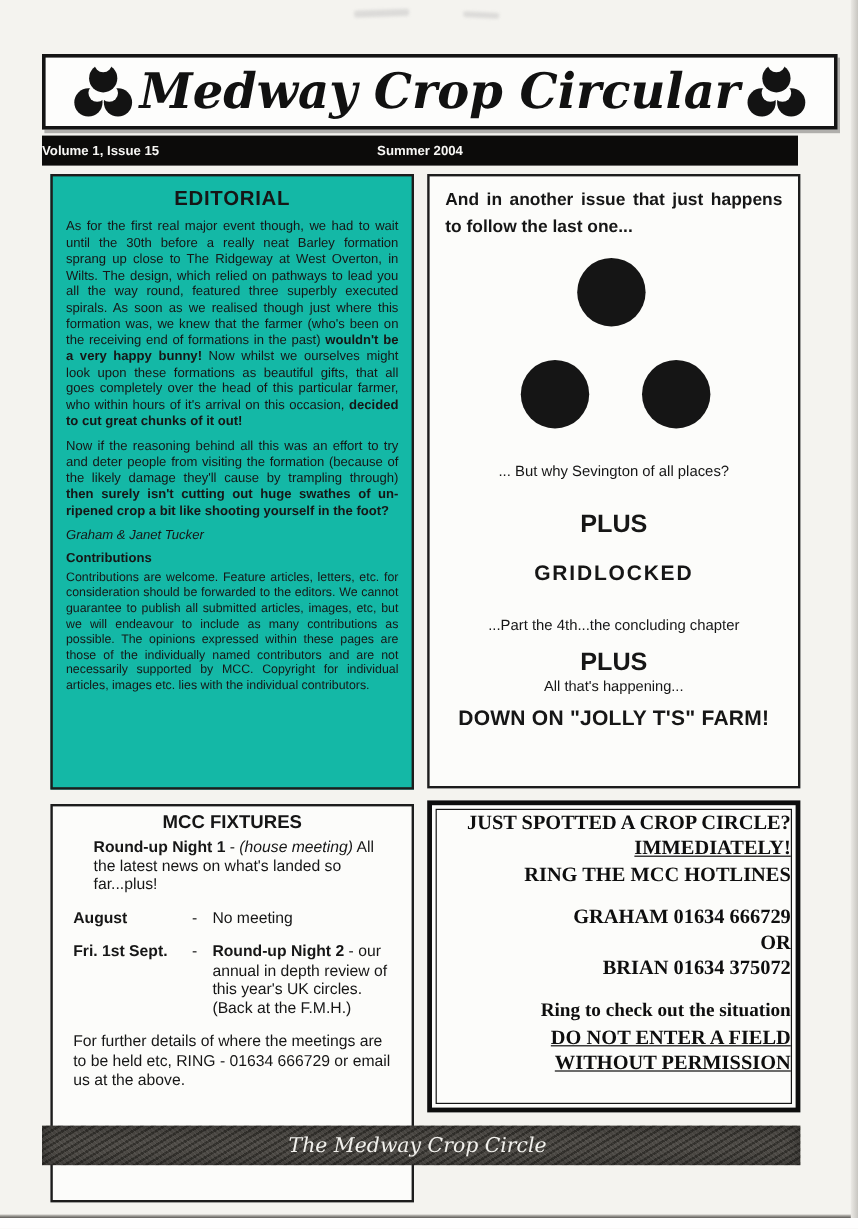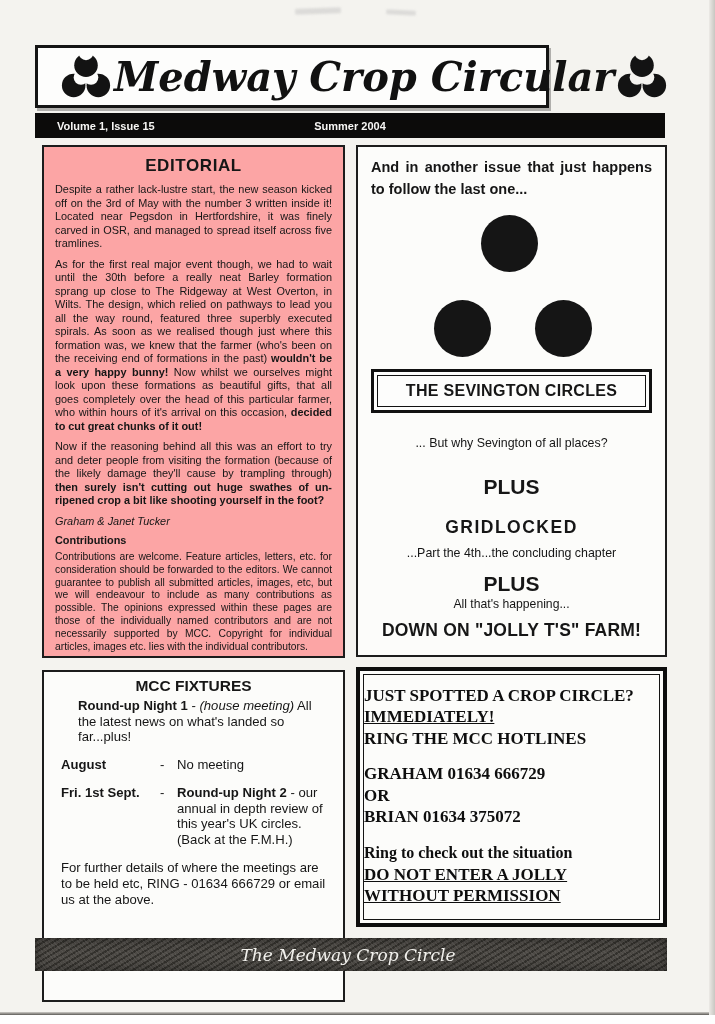--- a/index.html
+++ b/index.html
@@ -11,21 +11,21 @@
     color:#161616;
     overflow:hidden;
   }
   .abs { position:absolute; }
 
   
   .pencil { position:absolute; background:rgba(125,125,132,.20); filter:blur(1.2px); border-radius:2px; }
 
   
   .header-box {
-    left:35px; top:45px; width:514px; height:63px;
+    left:35px; top:45px; width:663px; height:63px;
     background:#fdfdfc;
     border:3px solid #141414;
     box-shadow:2px 3px 0 rgba(0,0,0,.28);
     display:flex; align-items:center; justify-content:space-between;
     padding:0 20px;
   }
   .newsletter-title {
     font-family:"DejaVu Serif", serif;
     font-style:italic; font-weight:600;
     font-size:40px; color:#111;
@@ -34,28 +34,28 @@
   }
   .trefoil { width:56px; height:52px; flex:0 0 auto; }
 
   .issue-bar {
     left:35px; top:113px; width:630px; height:25px;
     background:#0c0b0a;
     color:#f7f6f4;
     font-weight:bold; font-size:11px;
     display:flex; align-items:center;
   }
-  .issue-bar .vol { padding-left:22px; }
+  .issue-bar .vol { }
   .issue-bar .season { position:absolute; left:50%; transform:translateX(-50%); }
 
   
   .editorial-box {
     left:42px; top:145px; width:303px; height:513px;
     border:2px solid #1c1c1c;
-    background:#fca5a5;
+    background:#14b8a6;
     padding:7px 11px;
     overflow:hidden;
   }
   .sec-heading { text-align:center; font-weight:bold; font-size:17px; letter-spacing:.6px; margin:2px 0 7px; }
   .body-p { font-size:10.9px; line-height:1.24; text-align:justify; margin-bottom:7px; }
   .sig { font-style:italic; font-size:10.9px; margin:4px 0 7px; }
   .contrib-h { font-weight:bold; font-size:10.9px; margin-bottom:5px; }
   .small-p { font-size:10.3px; line-height:1.25; text-align:justify; margin-bottom:6px; }
 
   
@@ -88,38 +88,37 @@
   .dot.top { left:110px; top:12px; }
   .dot.bl  { left:63px;  top:97px; }
   .dot.br  { left:164px; top:97px; }
   .feature-box { margin:6px 0 0; border:3px solid #111; padding:3px; background:#fdfdfc; }
   .feature-box .inner { border:1px solid #111; padding:6px 2px; text-align:center; font-weight:bold; font-size:16px; letter-spacing:.3px; }
   .c12 { text-align:center; font-size:12.4px; }
   .c17b { text-align:center; font-weight:bold; font-size:21px; }
   .but-why { margin-top:23px; }
   .plus1 { margin-top:25px; }
   .gridlocked { margin-top:18px; letter-spacing:1.5px; font-size:17.5px; }
-  .part4 { margin-top:8px; }
+  .part4 { margin-top:26px; }
   .plus2 { margin-top:12px; }
   .happening { margin-top:1px; font-size:12.2px; }
   .jolly { margin-top:9px; font-size:17.5px; letter-spacing:.2px; }
 
   
   .hotline-box {
     left:356px; top:667px; width:311px; height:260px;
     border:4px solid #0d0d0d;
     background:#fcfcfa;
   }
   .hotline-inner {
     margin:3px; height:calc(100% - 6px);
     border:1.5px solid #141414;
-    text-align:left;
+    text-align:right;
     font-family:"Liberation Serif", serif;
     font-weight:bold; color:#0e0e0e;
-    padding-top:10px;
   }
   .h-line { font-size:17px; line-height:1.26; }
   .h-small { font-size:16px; line-height:1.26; }
   .u { text-decoration:underline; }
   .gap14 { margin-top:14px; }
   .gap16 { margin-top:16px; }
 
   
   .footer-bar {
     left:35px; top:938px; width:632px; height:33px;
@@ -187,21 +186,20 @@
   </span>
 </div>
 
 <div class="abs issue-bar">
   <span class="vol">Volume 1, Issue 15</span>
   <span class="season">Summer 2004</span>
 </div>
 
 <div class="abs editorial-box">
   <div class="sec-heading">EDITORIAL</div>
-  <p class="body-p"><span>Despite a rather lack-lustre start, the new season kicked off on the 3rd of May with the number 3 written inside it! Located near Pegsdon in Hertfordshire, it was finely carved in OSR, and managed to spread itself across five tramlines.</span></p>
   <p class="body-p"><span>As for the first real major event though, we had to wait until the 30th before a really neat Barley formation sprang up close to The Ridgeway at West Overton, in Wilts. The design, which relied on pathways to lead you all the way round, featured three superbly executed spirals. As soon as we realised though just where this formation was, we knew that the farmer (who's been on the receiving end of formations in the past) </span><b>wouldn't be a very happy bunny!</b><span> Now whilst we ourselves might look upon these formations as beautiful gifts, that all goes completely over the head of this particular farmer, who within hours of it's arrival on this occasion, </span><b>decided to cut great chunks of it out!</b></p>
   <p class="body-p"><span>Now if the reasoning behind all this was an effort to try and deter people from visiting the formation (because of the likely damage they'll cause by trampling through) </span><b>then surely isn't cutting out huge swathes of un-ripened crop a bit like shooting yourself in the foot?</b></p>
   <div class="sig">Graham &amp; Janet Tucker</div>
   <div class="contrib-h">Contributions</div>
   <p class="small-p">Contributions are welcome.  Feature articles, letters, etc. for consideration should be forwarded to the editors.  We cannot guarantee to publish all submitted articles, images, etc, but we will endeavour to include as many contributions as possible.  The opinions expressed within these pages are those of the individually named contributors and are not necessarily supported by MCC. Copyright for individual articles, images etc. lies with the individual contributors.</p>
 
 </div>
 
 <div class="abs fixtures-box">
   <div class="fixtures-heading">MCC FIXTURES</div>
@@ -228,43 +226,40 @@
 
 <div class="abs teaser-box">
   <p class="teaser-intro">And in another issue that just happens to follow the last one...</p>
 
   <div class="circles-graphic">
     <div class="dot top"></div>
     <div class="dot bl"></div>
     <div class="dot br"></div>
   </div>
 
-  <div class="feature-box">
-    <div class="inner">THE SEVINGTON CIRCLES</div>
-  </div>
 
   <div class="c12 but-why">... But why Sevington of all places?</div>
   <div class="c17b plus1">PLUS</div>
   <div class="c17b gridlocked">GRIDLOCKED</div>
   <div class="c12 part4">...Part the 4th...the concluding chapter</div>
   <div class="c17b plus2">PLUS</div>
   <div class="c12 happening">All that's happening...</div>
   <div class="c17b jolly">DOWN ON "JOLLY T'S" FARM!</div>
 </div>
 
 <div class="abs hotline-box">
   <div class="hotline-inner">
     <div class="h-line">JUST SPOTTED A CROP CIRCLE?</div>
     <div class="h-line u">IMMEDIATELY!</div>
     <div class="h-line">RING THE MCC HOTLINES</div>
     <div class="h-line gap14">GRAHAM 01634 666729</div>
     <div class="h-line">OR</div>
     <div class="h-line">BRIAN 01634 375072</div>
     <div class="h-small gap16">Ring to check out the situation</div>
-    <div class="h-line u">DO NOT ENTER A JOLLY</div>
+    <div class="h-line u">DO NOT ENTER A FIELD</div>
     <div class="h-line u">WITHOUT PERMISSION</div>
   </div>
 </div>
 
 <div class="abs footer-bar">
   <span class="footer-club">The Medway Crop Circle</span>
 </div>
 
 <div class="abs bottom-edge"></div>
 <div class="abs bottom-white"></div>

